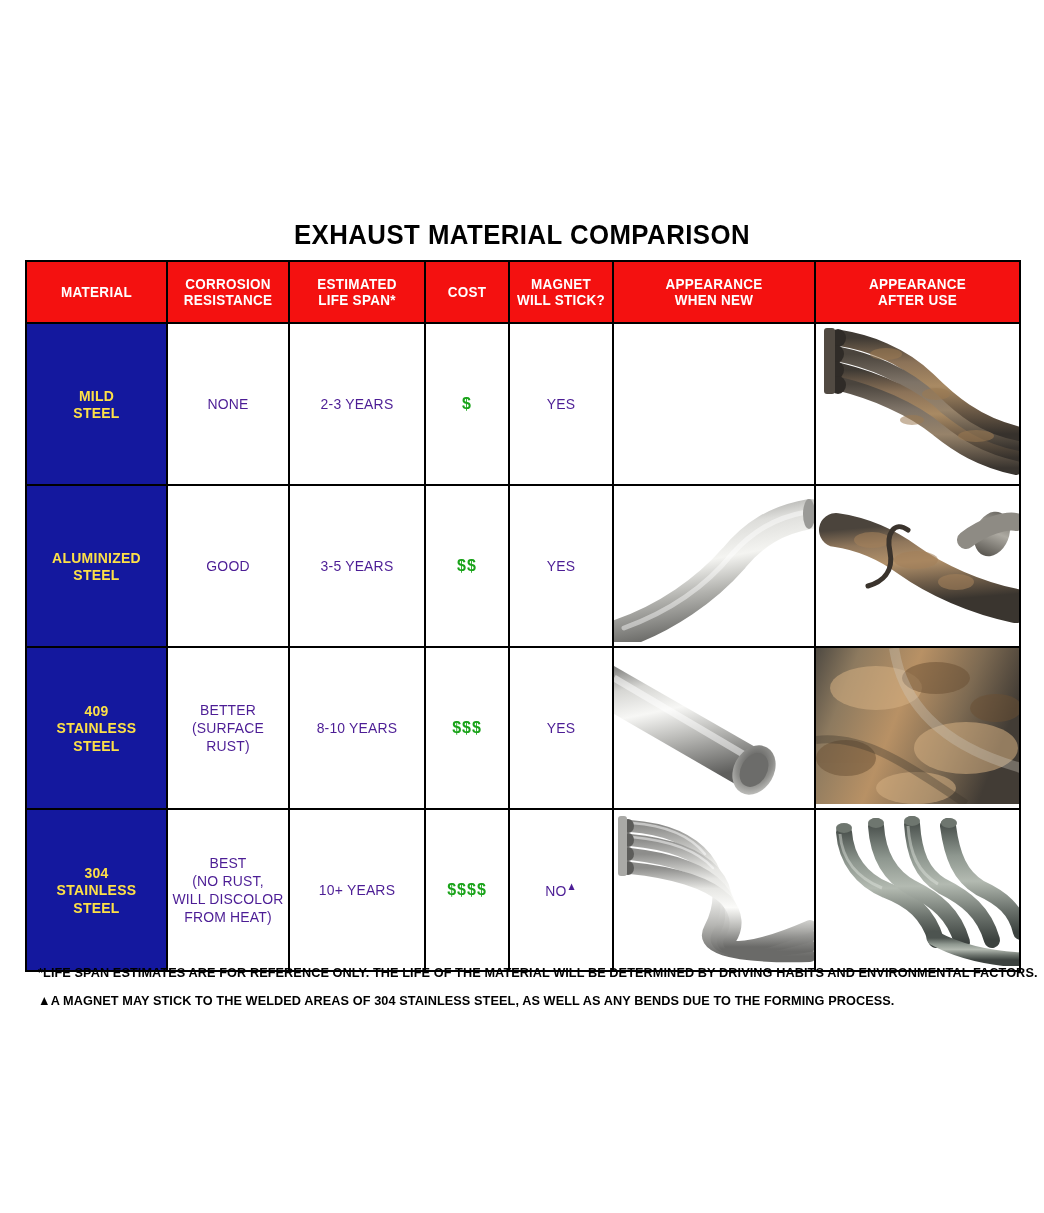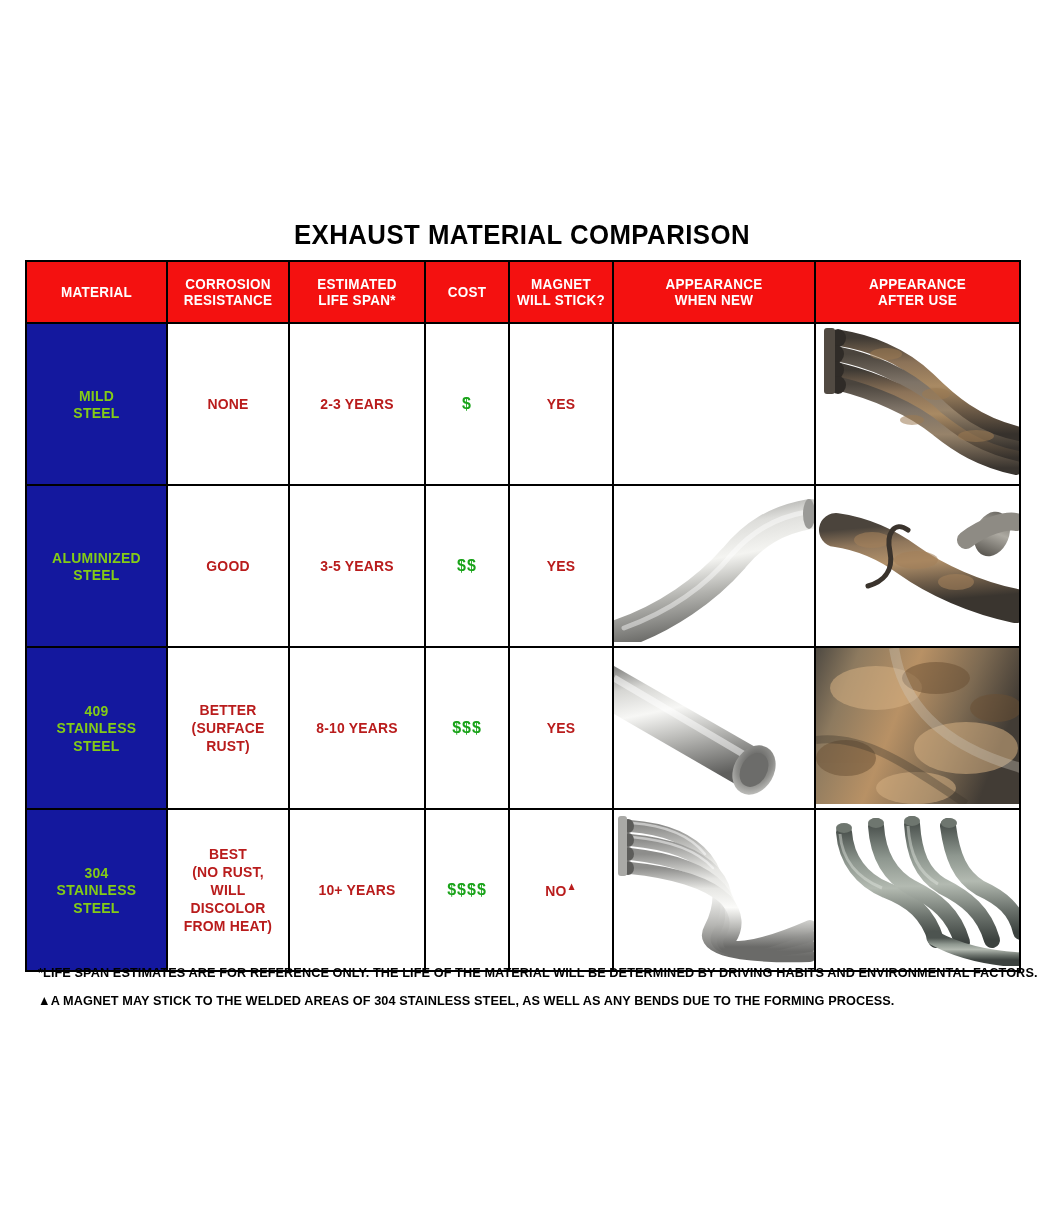--- a/index.html
+++ b/index.html
@@ -61,33 +61,33 @@
     letter-spacing: 0.3px;
     height: 60px;
     transform: none;
   }
   thead th span.hl {
     display: block;
     transform: scaleX(0.93);
   }
   td.mat {
     background: #14189e;
-    color: #84cc16;
+    color: #fde047;
     font-size: 15px;
     font-weight: bold;
     line-height: 1.15;
     letter-spacing: 0.3px;
     margin-top: 39px;
   }
   td.mat span.hl { display:block; transform: scaleX(0.93); }
   td.txt {
     background: #ffffff;
-    color: #b91c1c;
+    color: #4c1d95;
     font-size: 15px;
-    font-weight: bold;
+    font-weight: normal;
     line-height: 1.2;
     letter-spacing: 0.2px;
   }
   td.txt span.hl { display:block; transform: scaleX(0.93); }
   td.cost {
     color: #19a319;
     font-size: 16px;
     font-weight: bold;
     letter-spacing: 1px;
   }

